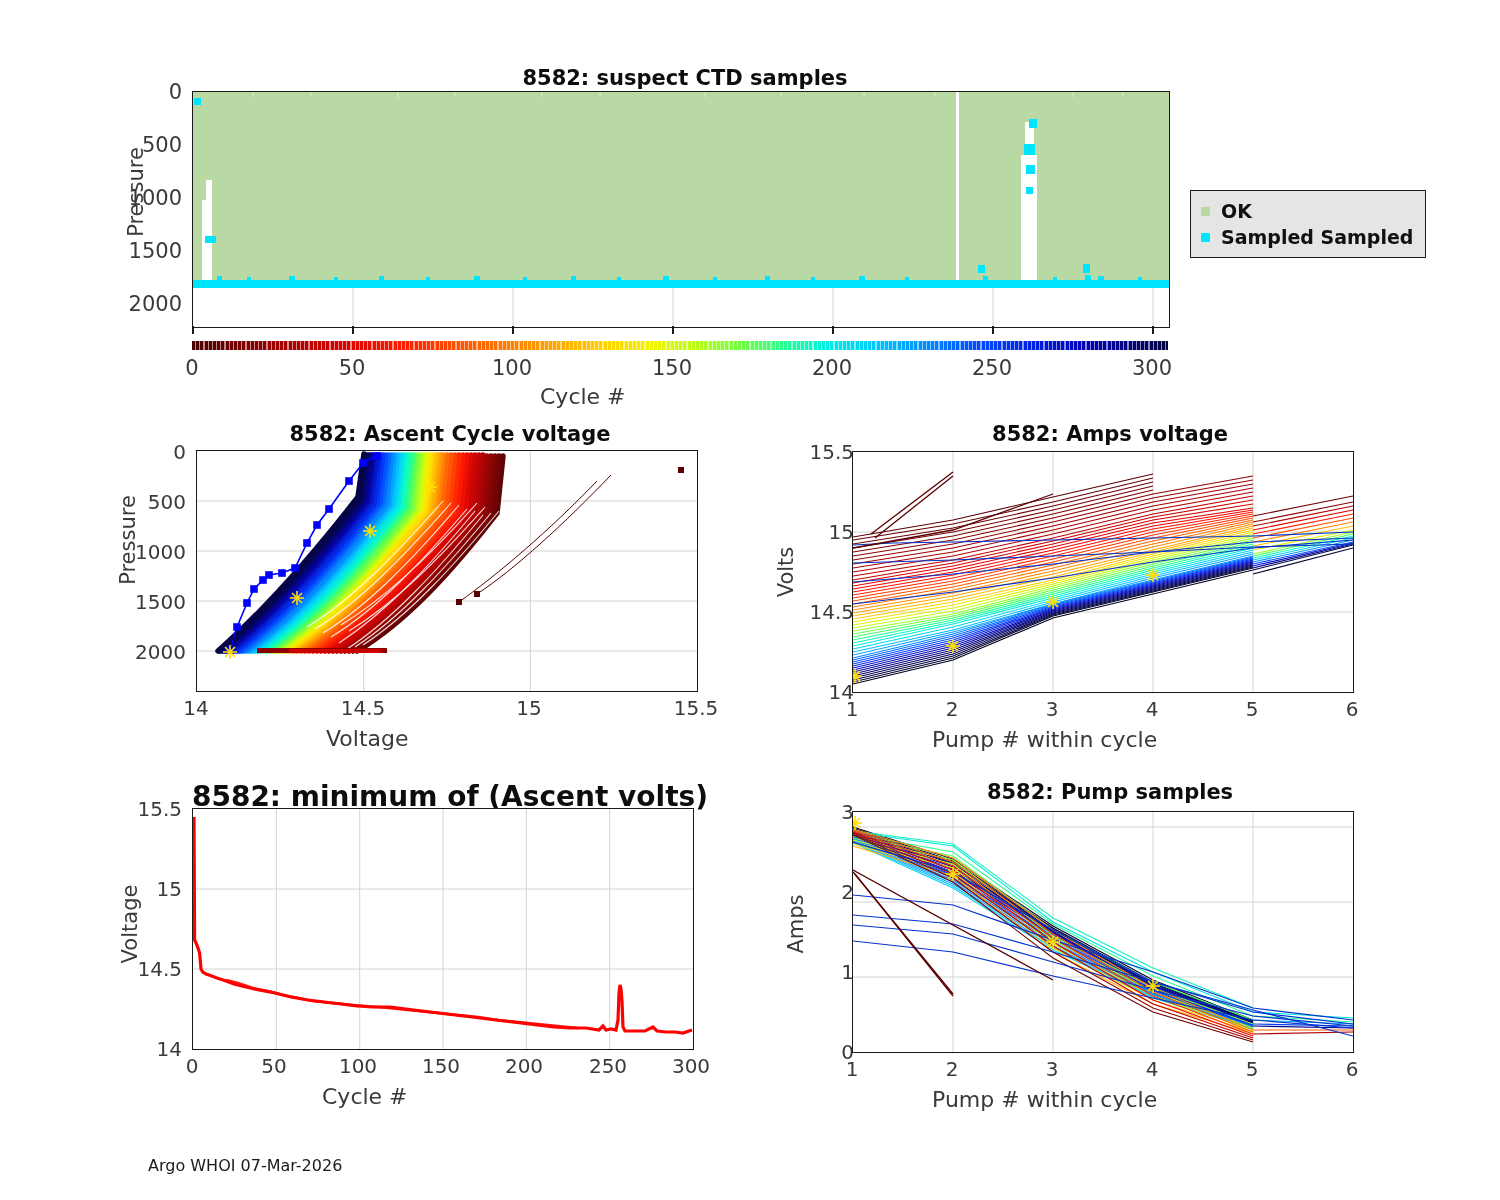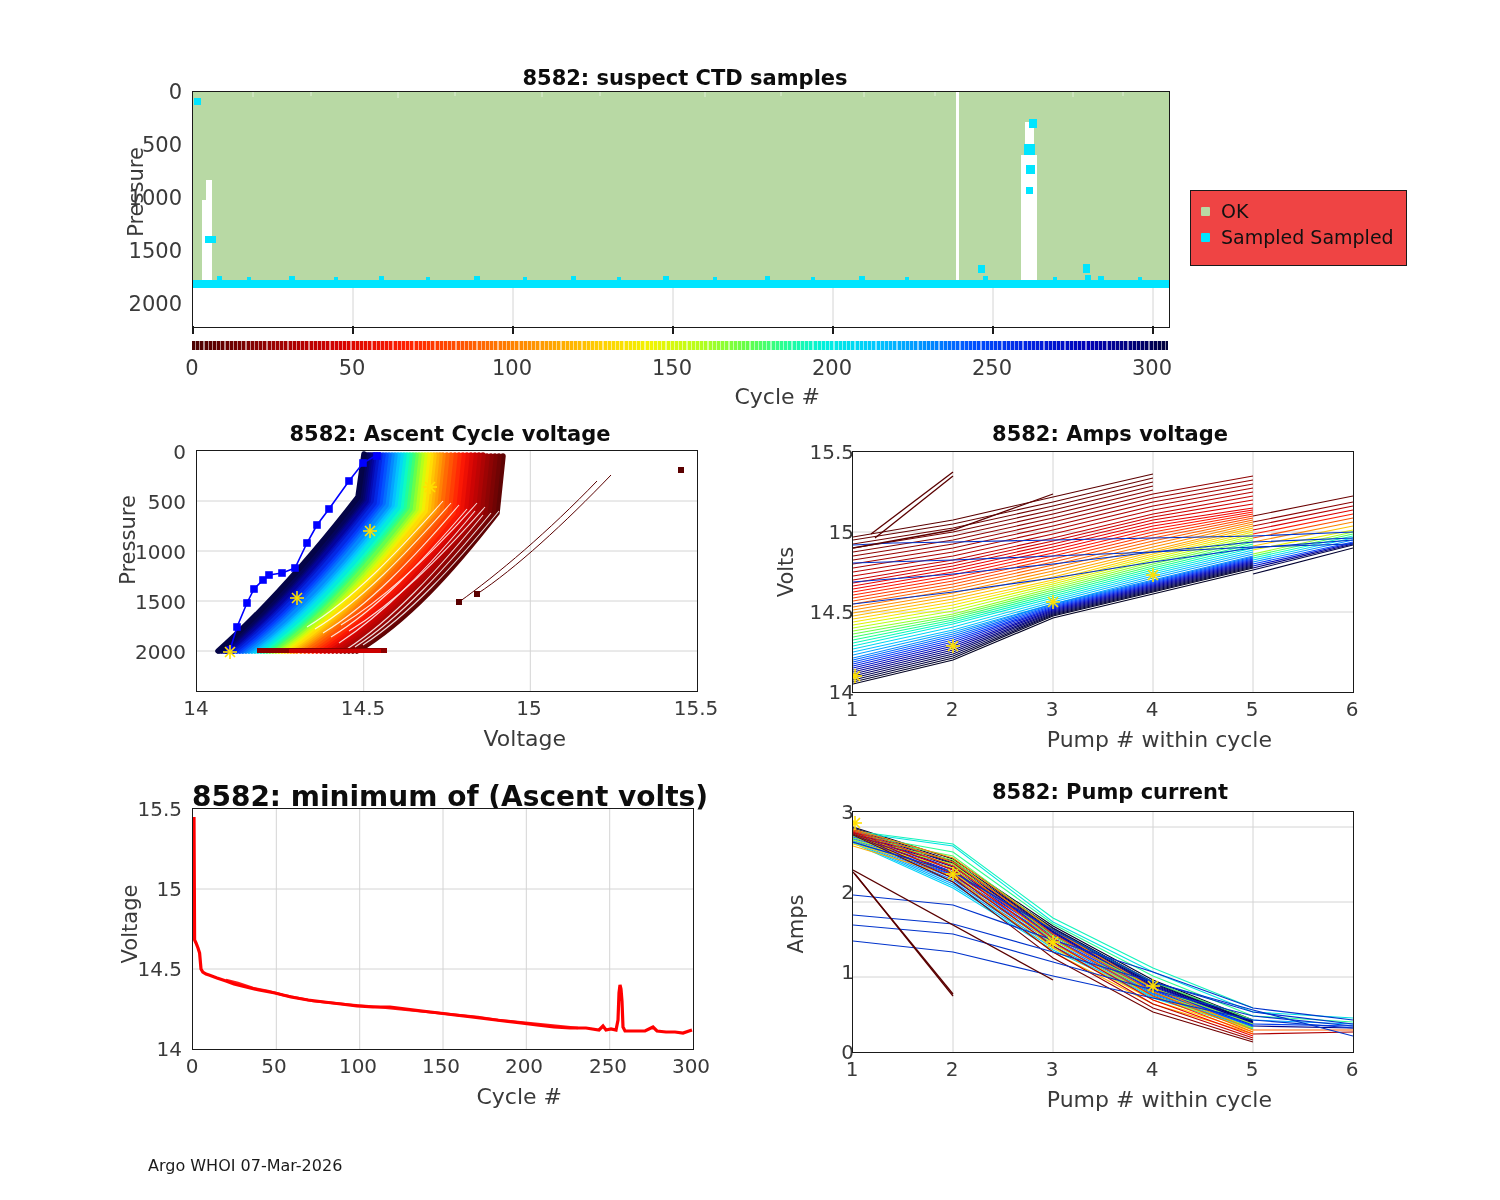--- a/index.html
+++ b/index.html
@@ -11,28 +11,29 @@
   .panel{position:absolute;}
   .plotbox{position:absolute;border:1.5px solid #1a1a1a;background:#ffffff;overflow:hidden;}
   .ptitle{
     position:absolute;text-align:center;font-weight:bold;
     color:#0d0d0d;white-space:nowrap;
   }
   .ylab{
     position:absolute;transform-origin:50% 50%;transform:rotate(-90deg);
     color:#3a3a3a;white-space:nowrap;text-align:center;
   }
-  .xlab{position:absolute;text-align:right;color:#3a3a3a;white-space:nowrap;}
+  .xlab{position:absolute;text-align:left;color:#3a3a3a;white-space:nowrap;}
   .tick{position:absolute;color:#3a3a3a;white-space:nowrap;}
   .tickx{text-align:center;}
   .ticky{text-align:right;}
   .tkmark{position:absolute;background:#1a1a1a;}
   .legend{
-    position:absolute;border:1.5px solid #1a1a1a;background:#ef4444;
-    padding:7px 12px 15px 10px;
+    position:absolute;border:1.5px solid #1a1a1a;background:#e5e5e5;
+    padding:7px 12px 7px 10px;
+    font-weight:bold;
   }
   .legrow{display:flex;align-items:center;height:26px;}
   .legdot{width:9px;height:9px;margin-right:11px;flex:0 0 auto;border-radius:1px;}
   .legtxt{font-size:19px;color:#111;white-space:nowrap;}
   .footer{position:absolute;font-size:16px;color:#1a1a1a;}
   .cmapstrip{position:absolute;height:9px;}
   svg{display:block;}
 </style>
 </head>
 <body>
@@ -500,21 +501,21 @@
   <div class="tick tickx" style="left:318px;top:1054px;width:80px;font-size:20px;">100</div>
   <div class="tick tickx" style="left:401px;top:1054px;width:80px;font-size:20px;">150</div>
   <div class="tick tickx" style="left:484px;top:1054px;width:80px;font-size:20px;">200</div>
   <div class="tick tickx" style="left:568px;top:1054px;width:80px;font-size:20px;">250</div>
   <div class="tick tickx" style="left:651px;top:1054px;width:80px;font-size:20px;">300</div>
 
   <div class="xlab" style="left:322px;top:1084px;width:240px;font-size:22px;">Cycle #</div>
 </div>
 
 <div class="panel">
-  <div class="ptitle" style="left:860px;top:780px;width:500px;font-size:21px;">8582: Pump current</div>
+  <div class="ptitle" style="left:860px;top:780px;width:500px;font-size:21px;">8582: Pump samples</div>
 
   <div class="ylab" style="left:726px;top:912px;width:140px;font-size:21px;">Amps</div>
 
   <div class="tick ticky" style="left:796px;top:800px;width:58px;font-size:20px;">3</div>
   <div class="tick ticky" style="left:796px;top:880px;width:58px;font-size:20px;">2</div>
   <div class="tick ticky" style="left:796px;top:960px;width:58px;font-size:20px;">1</div>
   <div class="tick ticky" style="left:796px;top:1040px;width:58px;font-size:20px;">0</div>
 
   <div class="plotbox" style="left:852px;top:811px;width:500px;height:240px;">
     <svg width="500" height="240" viewBox="0 0 500 240">

